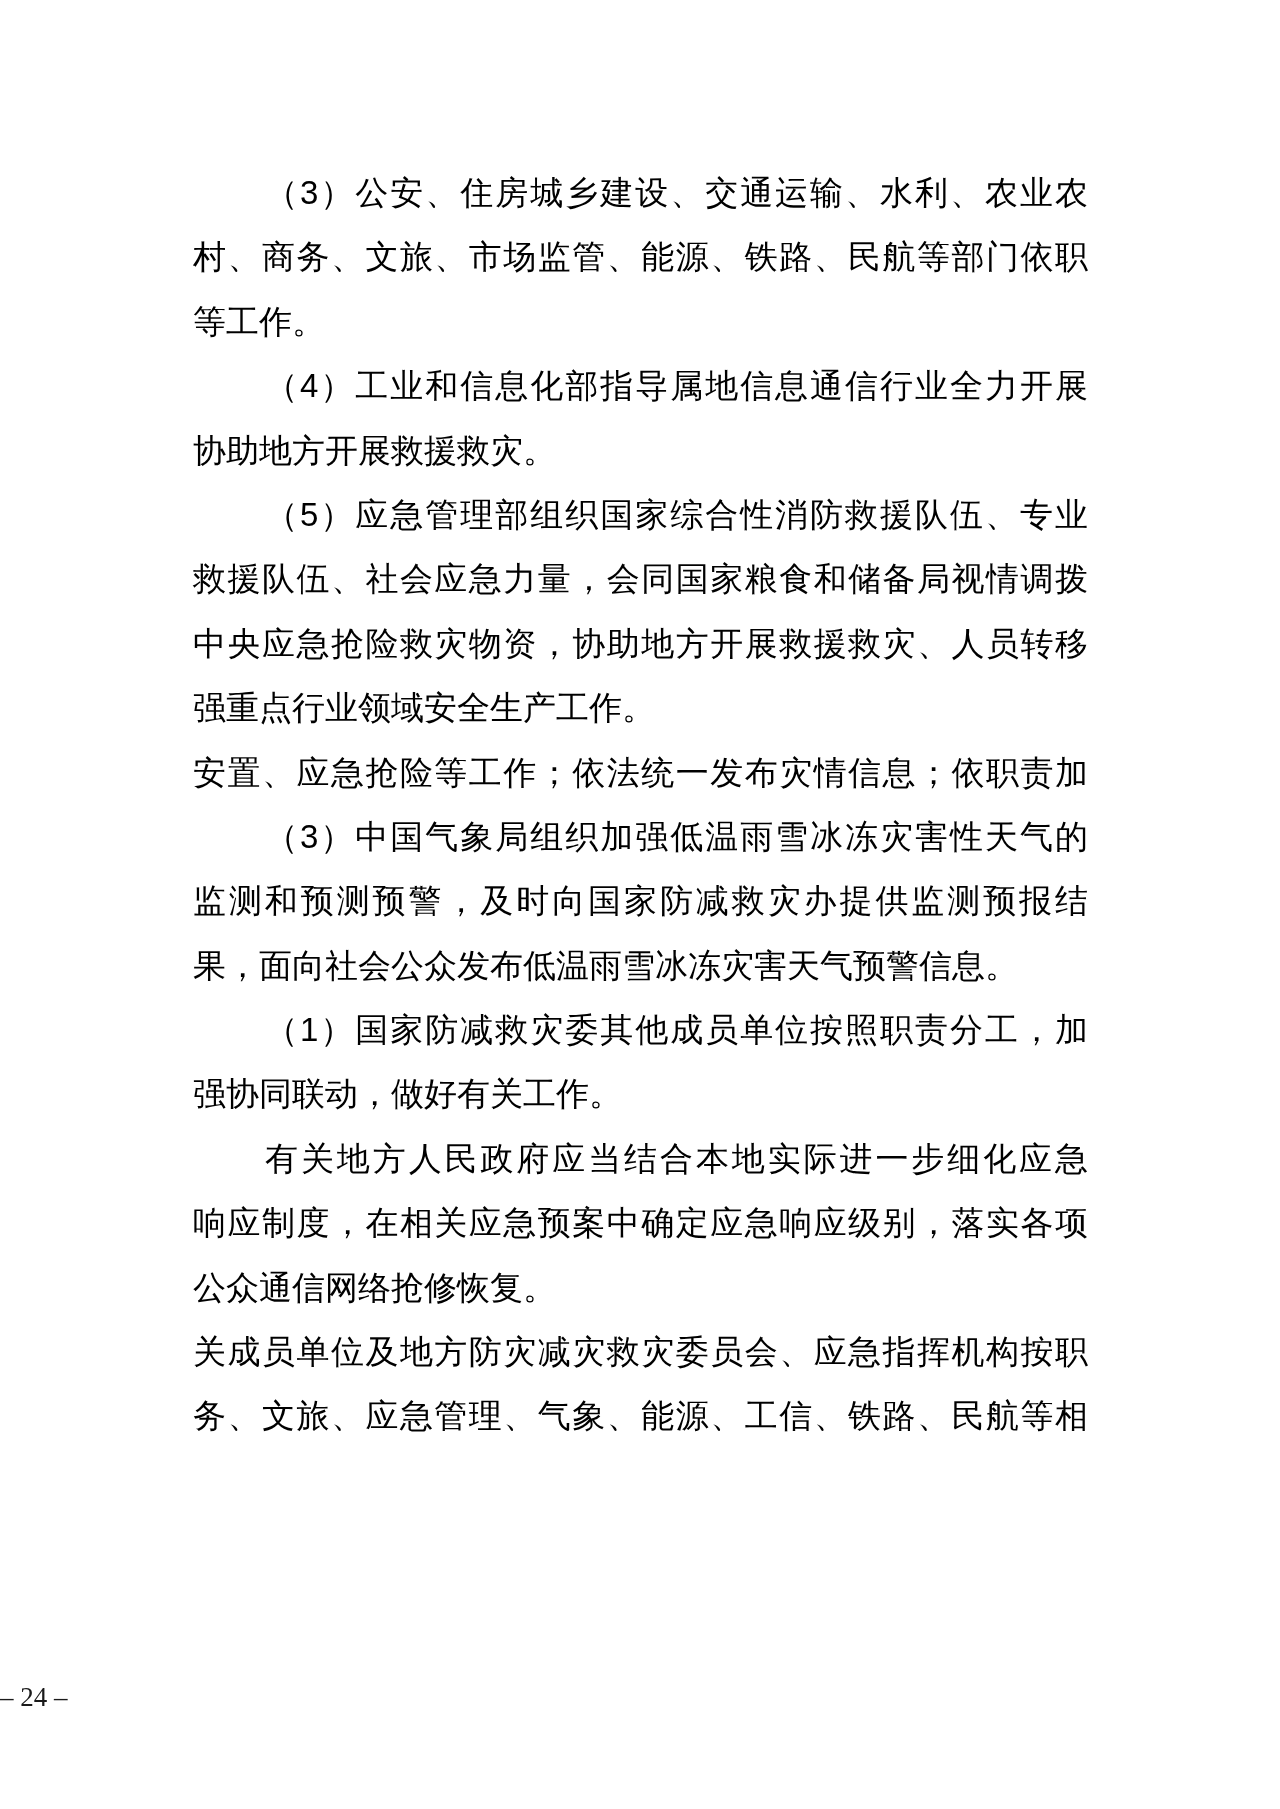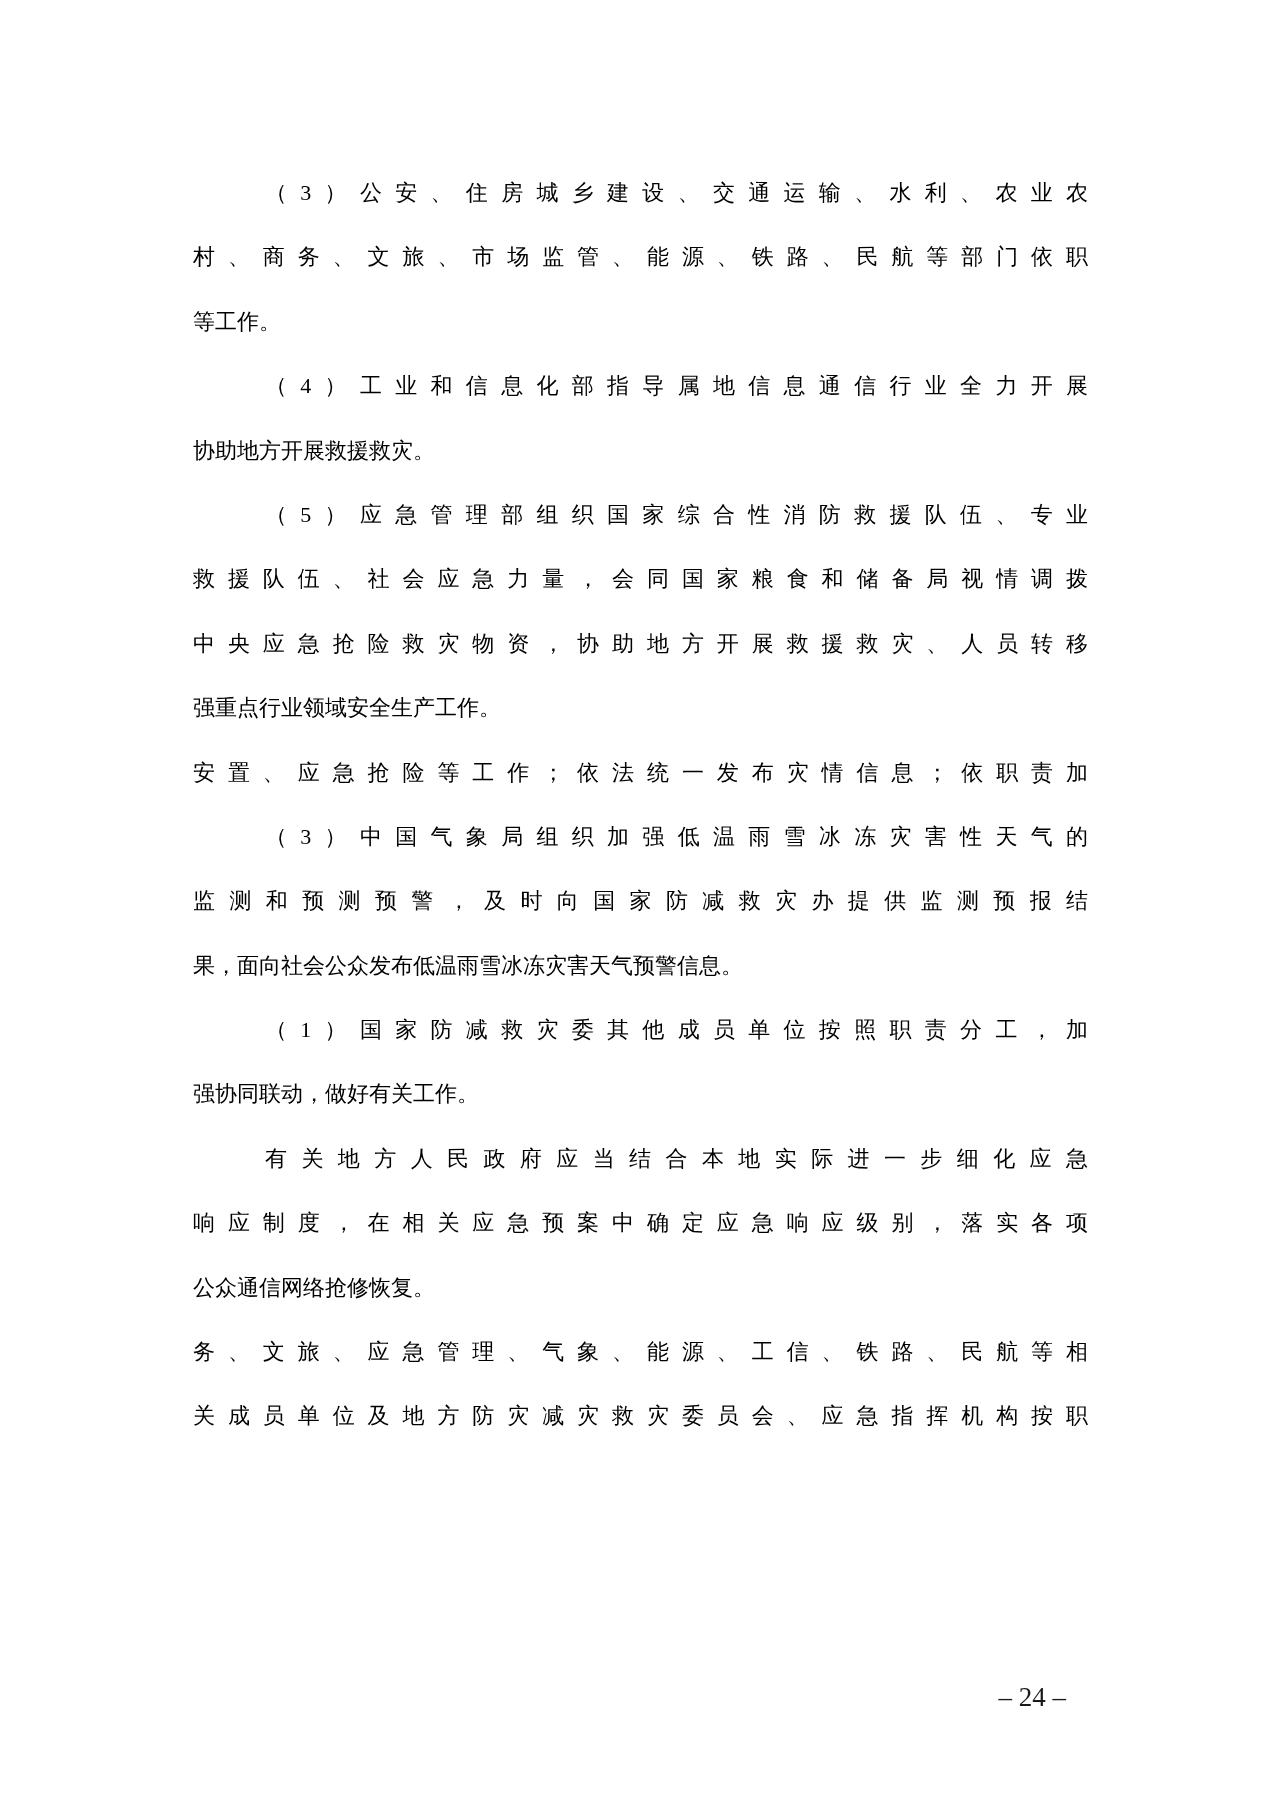--- a/index.html
+++ b/index.html
@@ -14,43 +14,43 @@
     background: #ffffff;
     overflow: hidden;
   }
   .text-block {
     position: absolute;
     left: 193px;
     top: 161px;
     width: 895px;
   }
   .line {
-    font-family: Liberation Serif, serif;
-    font-size: 22px;
+    font-family: Liberation Sans, sans-serif;
+    font-size: 33px;
     line-height: 64.4px;
     height: 64.4px;
     color: #000000;
     letter-spacing: 0;
   }
   .just {
     text-align: justify;
     text-align-last: justify;
   }
   .end {
     text-align: left;
   }
   .indent {
     padding-left: 72px;
   }
   .footer {
     position: absolute;
     top: 1682px;
     left: 0;
     width: 1066px;
-    text-align: right;
+    text-align: left;
   }
   .page-number {
     font-family: "Liberation Serif", "DejaVu Serif", serif;
     font-size: 27px;
     color: #1a1a1a;
   }
 </style>
 </head>
 <body>
 
@@ -67,20 +67,20 @@
     <div class="line end">强重点行业领域安全生产工作。</div>
     <div class="line just">安置、应急抢险等工作；依法统一发布灾情信息；依职责加</div>
     <div class="line indent just">（3）中国气象局组织加强低温雨雪冰冻灾害性天气的</div>
     <div class="line just">监测和预测预警，及时向国家防减救灾办提供监测预报结</div>
     <div class="line end">果，面向社会公众发布低温雨雪冰冻灾害天气预警信息。</div>
     <div class="line indent just">（1）国家防减救灾委其他成员单位按照职责分工，加</div>
     <div class="line end">强协同联动，做好有关工作。</div>
     <div class="line indent just">有关地方人民政府应当结合本地实际进一步细化应急</div>
     <div class="line just">响应制度，在相关应急预案中确定应急响应级别，落实各项</div>
     <div class="line end">公众通信网络抢修恢复。</div>
+    <div class="line just">关成员单位及地方防灾减灾救灾委员会、应急指挥机构按职</div>
     <div class="line just">务、文旅、应急管理、气象、能源、工信、铁路、民航等相</div>
-    <div class="line just">关成员单位及地方防灾减灾救灾委员会、应急指挥机构按职</div>
   </div>
 
   <div class="footer">
     <span class="page-number">– 24 –</span>
   </div>
 </div>
 
 </body></html>

